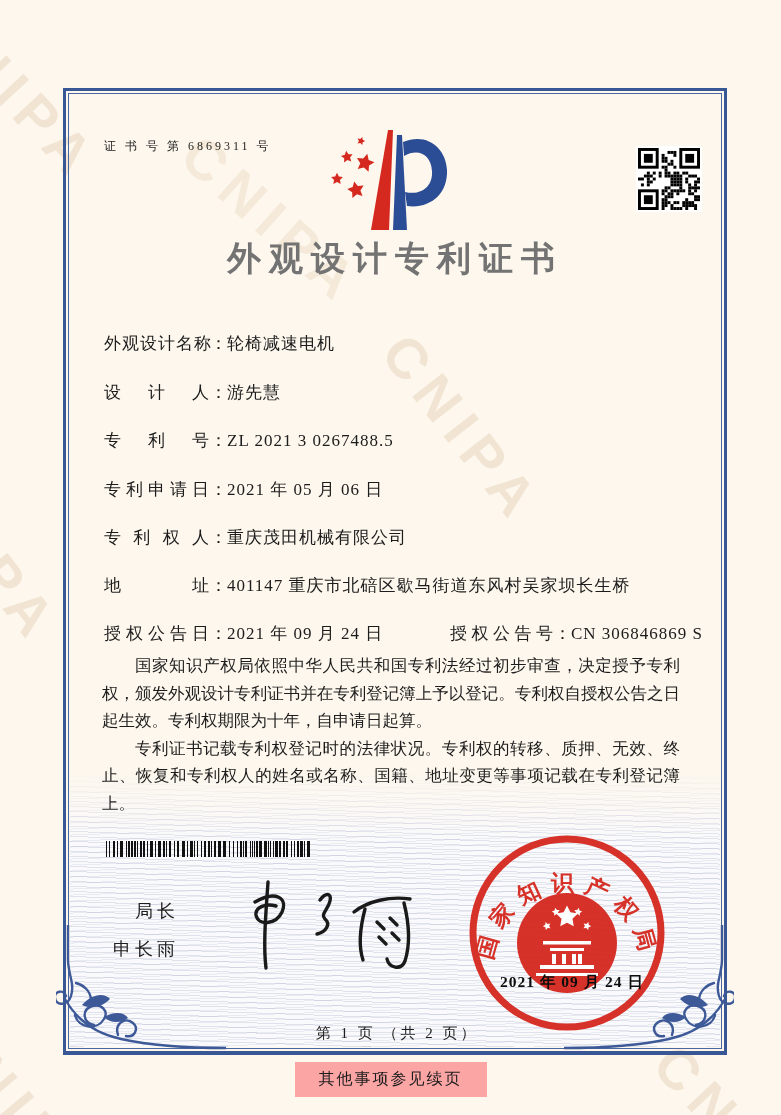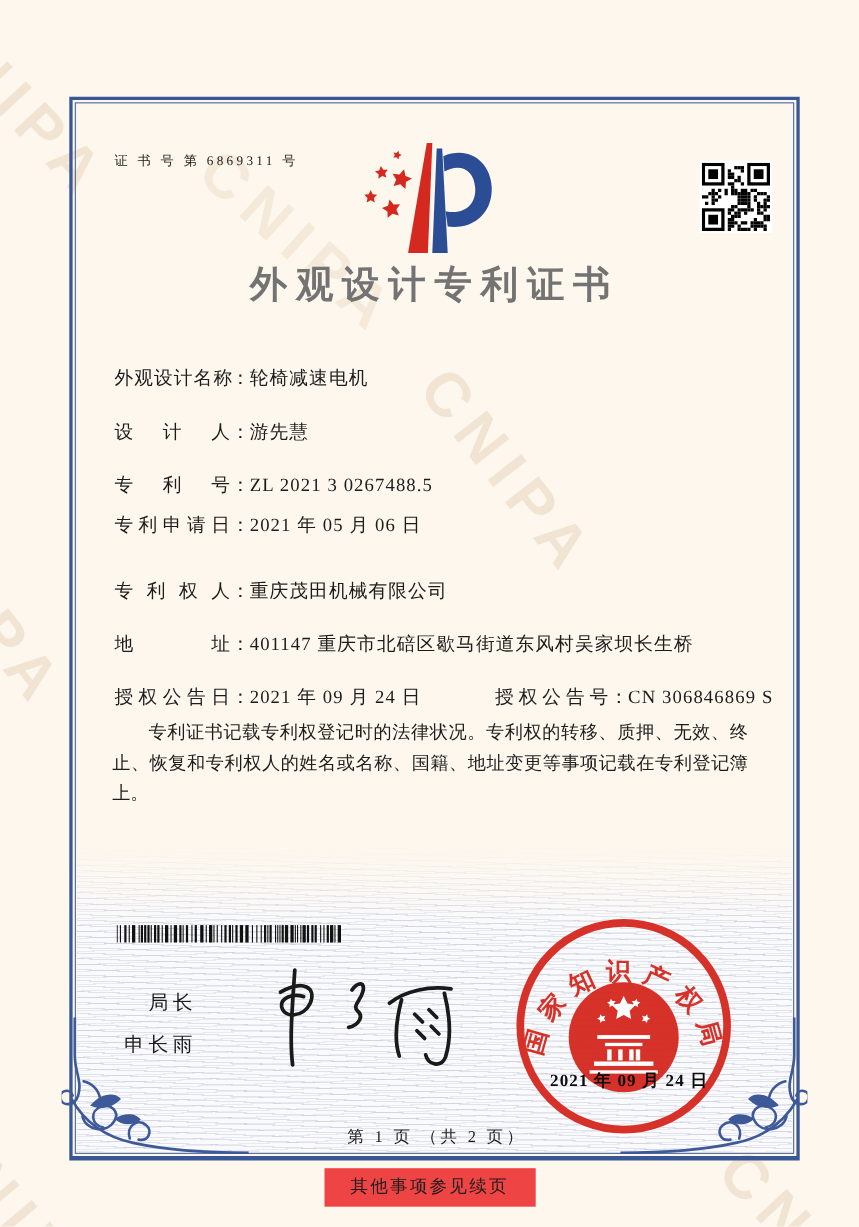--- a/index.html
+++ b/index.html
@@ -72,21 +72,21 @@
     position:absolute;left:467px;top:972px;width:210px;text-align:center;z-index:6;
     font-size:15.5px;letter-spacing:1px;color:#0d0d0d;font-weight:bold;
   }
   
   .page-info{
     position:absolute;left:63px;top:1024px;width:668px;text-align:center;
     font-size:15px;letter-spacing:3px;z-index:4;
   }
   .continuation{
     position:absolute;left:50%;top:1062px;transform:translateX(-50%);
-    background:#ef4444;padding:7px 24px;font-size:16px;letter-spacing:2px;z-index:4;
+    background:#fca5a5;padding:7px 24px;font-size:16px;letter-spacing:2px;z-index:4;
   }
 </style>
 </head>
 <body>
 
 <div class="wm" style="left:-38px;top:-12px;transform:rotate(47deg);">CNIPA</div>
 <div class="wm" style="left:212px;top:122px;transform:rotate(42deg);color:rgba(203,166,118,0.16);">CNIPA</div>
 <div class="wm" style="left:420px;top:322px;transform:rotate(52deg);">CNIPA</div>
 <div class="wm" style="left:-62px;top:442px;transform:rotate(52deg);">CNIPA</div>
 <div class="wm" style="left:-28px;top:1002px;transform:rotate(50deg);">CNIPA</div>
@@ -275,37 +275,38 @@
 
 <div class="frow" style="top:332px;">
   <span class="flabel">外观设计名称</span><span class="fcolon">：</span><span class="fvalue">轮椅减速电机</span>
 </div>
 <div class="frow" style="top:381px;">
   <span class="flabel">设计人</span><span class="fcolon">：</span><span class="fvalue">游先慧</span>
 </div>
 <div class="frow" style="top:429px;">
   <span class="flabel">专利号</span><span class="fcolon">：</span><span class="fvalue">ZL 2021 3 0267488.5</span>
 </div>
-<div class="frow" style="top:466px;">
+<div class="frow" style="top:478px;">
   <span class="flabel">专利申请日</span><span class="fcolon">：</span><span class="fvalue">2021 年 05 月 06 日</span>
 </div>
 <div class="frow" style="top:526px;">
   <span class="flabel">专利权人</span><span class="fcolon">：</span><span class="fvalue">重庆茂田机械有限公司</span>
 </div>
 <div class="frow" style="top:574px;">
   <span class="flabel">地址</span><span class="fcolon">：</span><span class="fvalue">401147 重庆市北碚区歇马街道东风村吴家坝长生桥</span>
 </div>
 <div class="frow" style="top:622px;">
   <span class="flabel">授权公告日</span><span class="fcolon">：</span><span class="fvalue">2021 年 09 月 24 日</span>
 </div>
 <div class="frow2" style="top:622px;">
   <span class="flabel">授权公告号</span><span class="fcolon">：</span><span class="fvalue">CN 306846869 S</span>
 </div>
 
 <div class="paras">
+  <p>国家知识产权局依照中华人民共和国专利法经过初步审查，决定授予专利权，颁发外观设计专利证书并在专利登记簿上予以登记。专利权自授权公告之日起生效。专利权期限为十年，自申请日起算。</p>
   <p>专利证书记载专利权登记时的法律状况。专利权的转移、质押、无效、终止、恢复和专利权人的姓名或名称、国籍、地址变更等事项记载在专利登记簿上。</p>
 </div>
 
 <svg class="barcode" width="206" height="16" viewBox="0 0 206 16" id="bcsvg">
     <rect x="0" y="0" width="1" height="16" fill="#111"></rect>
     <rect x="3" y="0" width="1" height="16" fill="#111"></rect>
     <rect x="7" y="0" width="2" height="16" fill="#111"></rect>
     <rect x="11" y="0" width="1" height="16" fill="#111"></rect>
     <rect x="14" y="0" width="3" height="16" fill="#111"></rect>
     <rect x="20" y="0" width="1" height="16" fill="#111"></rect>

